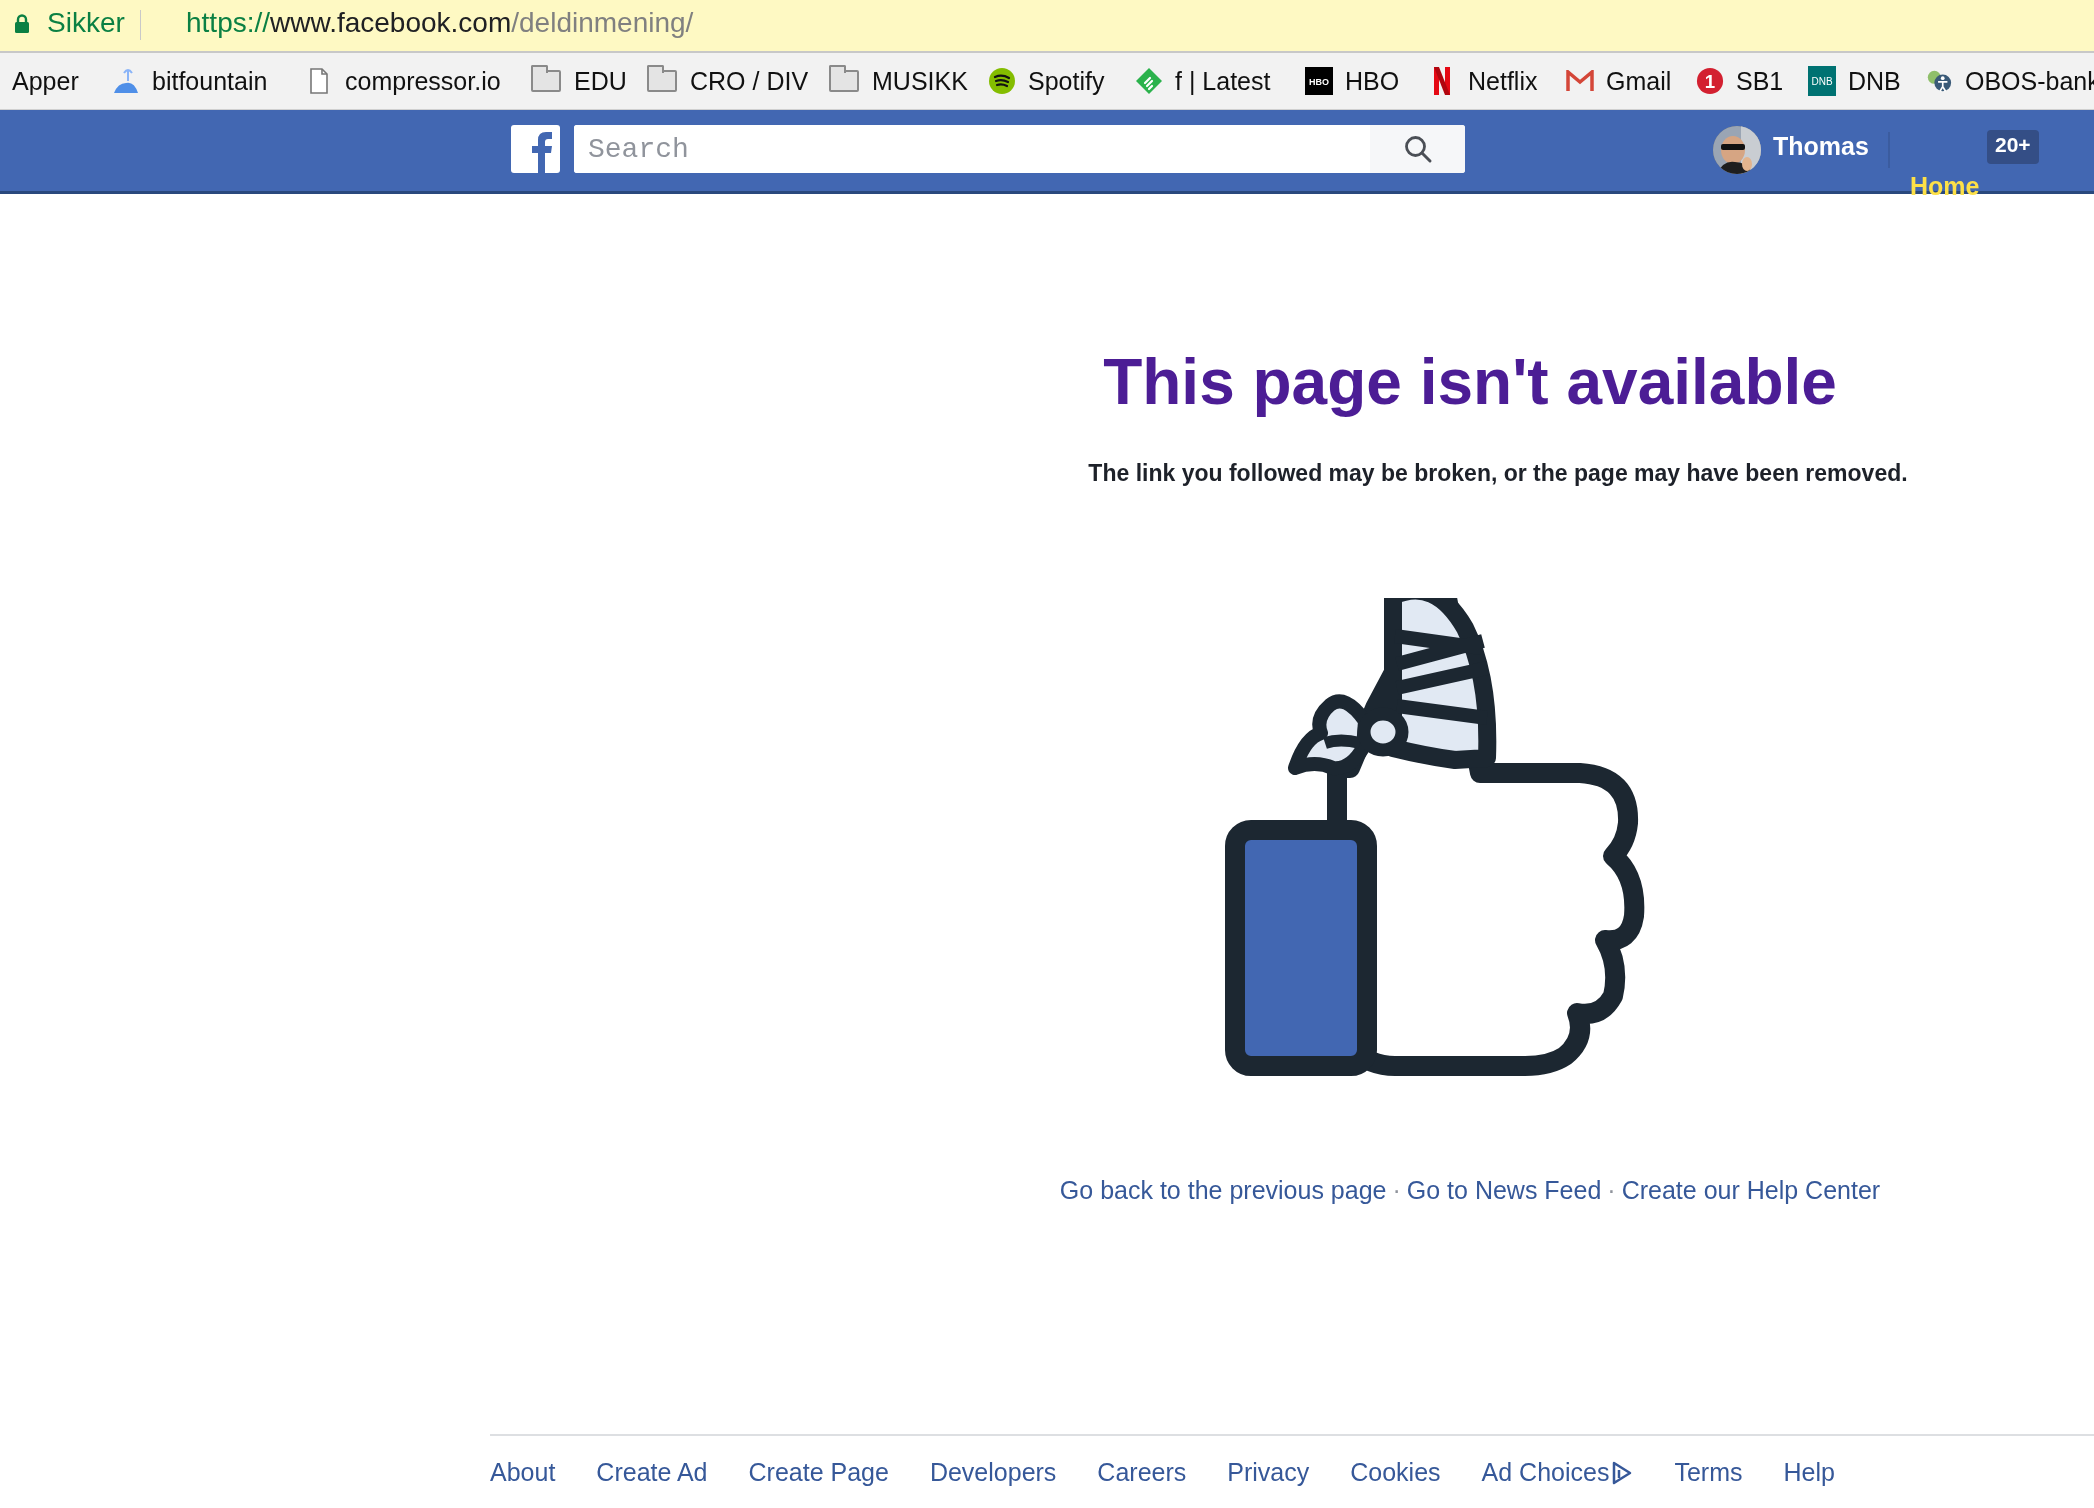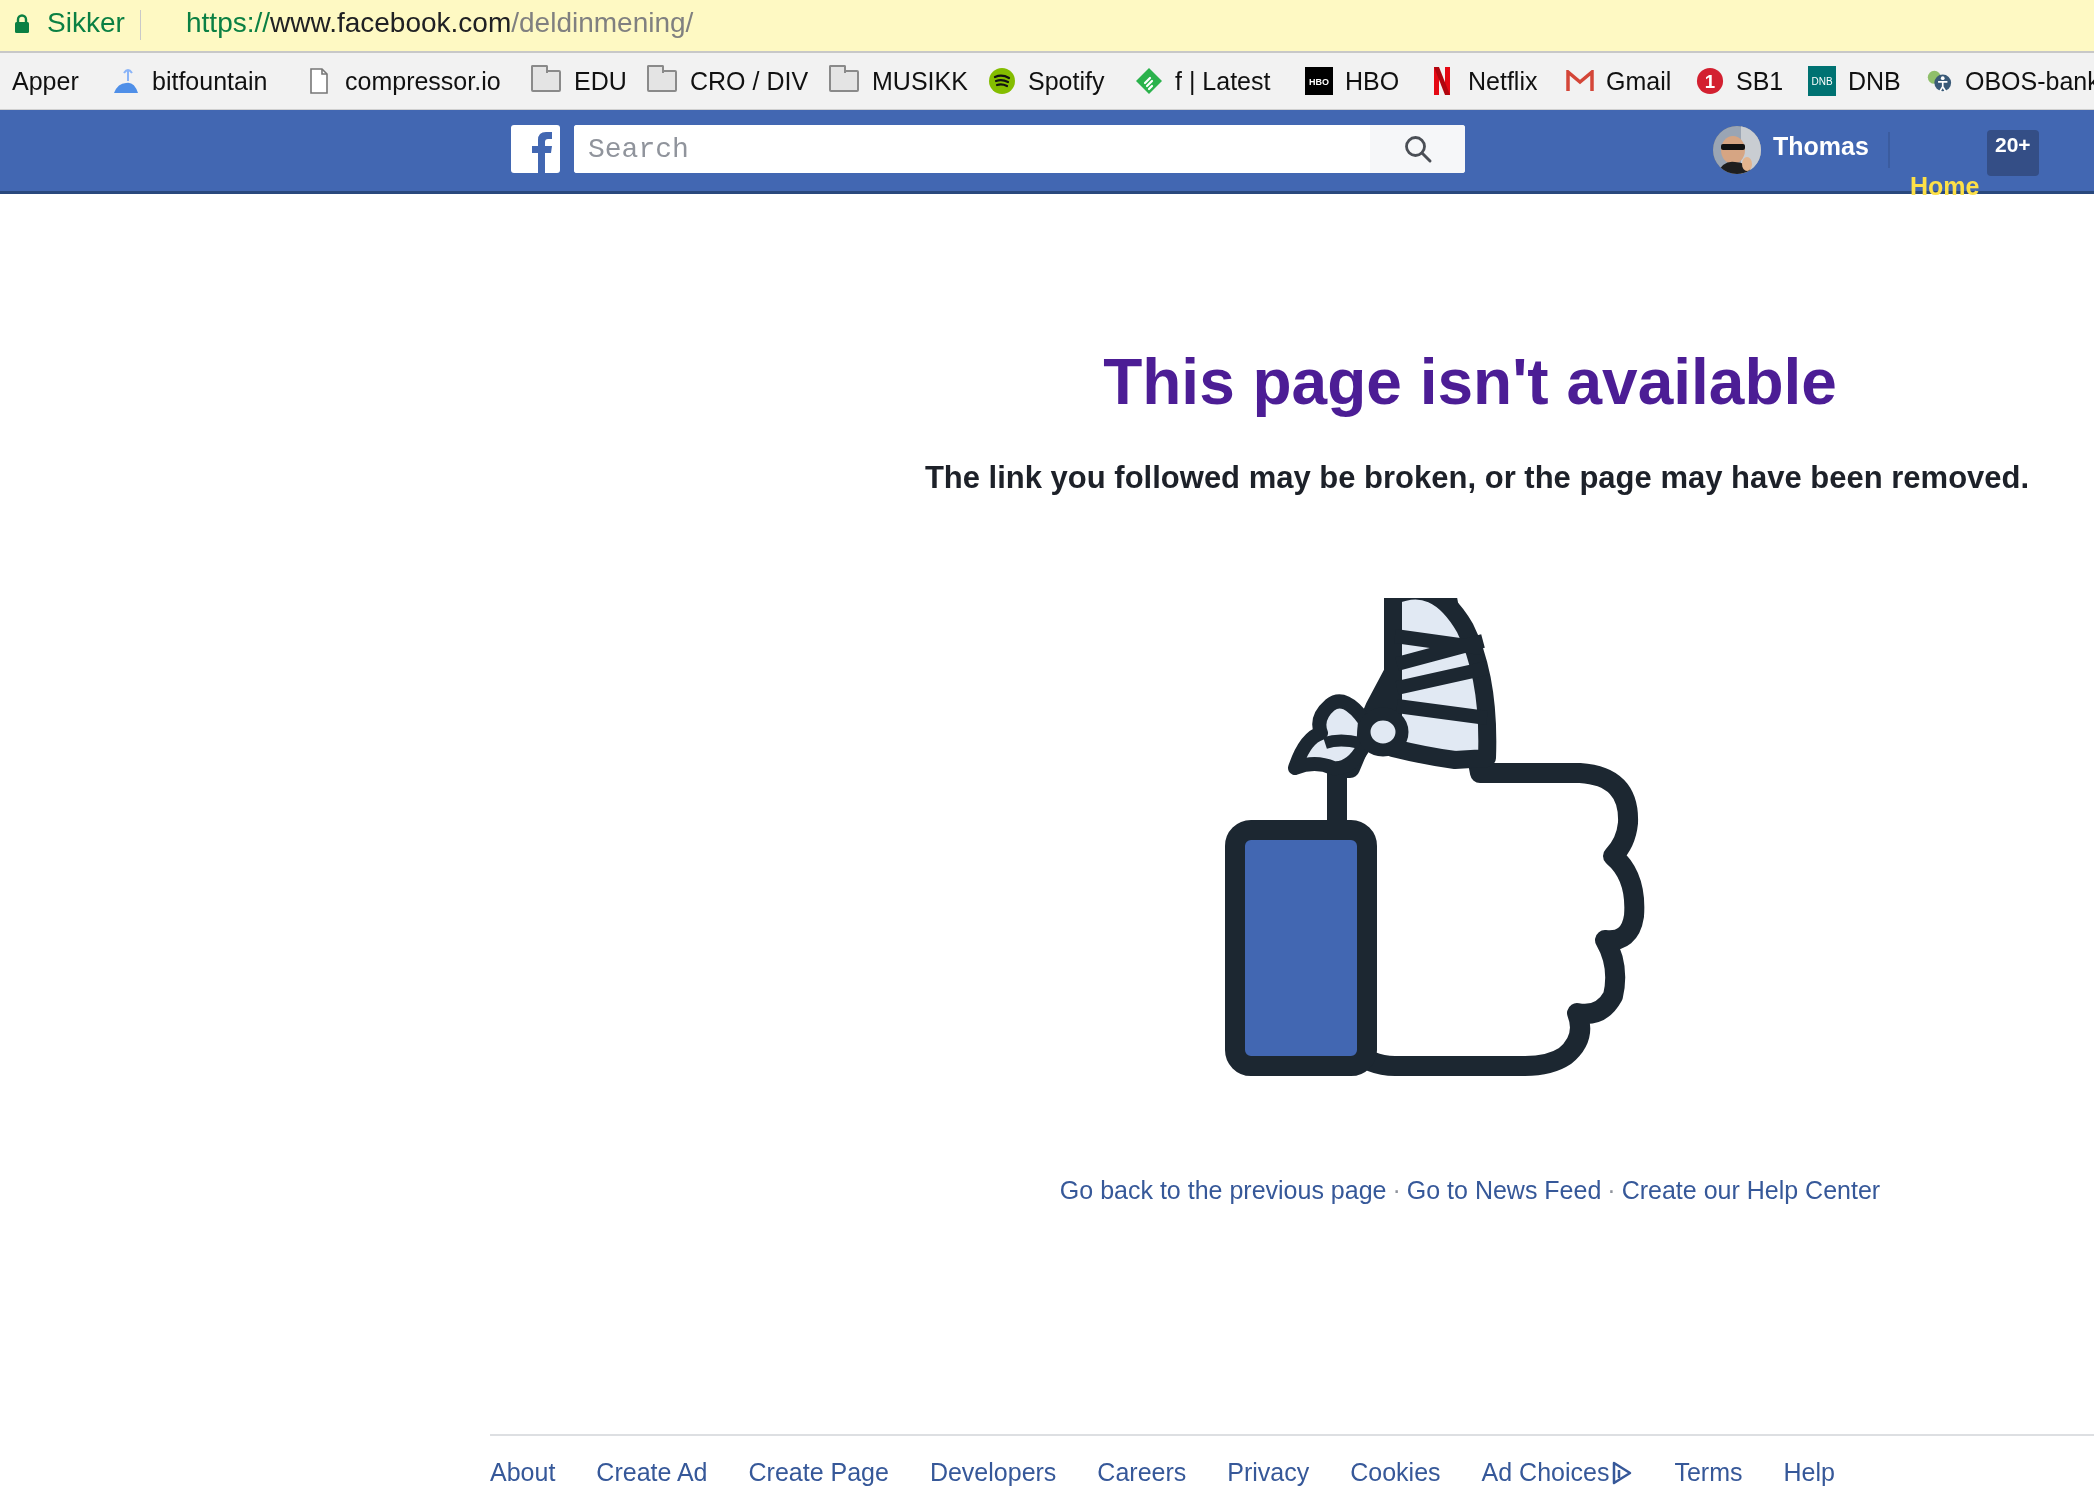--- a/index.html
+++ b/index.html
@@ -24,24 +24,24 @@
   #fbheader { left:0; top:110px; width:2094px; height:81px; background:#4267b2; border-bottom:3px solid #29487d; }
   #fb-logo { left:511px; top:15px; width:49px; height:48px; background:#fff; border-radius:3px; overflow:hidden; }
   #search-box { left:574px; top:15px; width:891px; height:48px; background:#fff; border-radius:3px; overflow:hidden; }
   #search-input { position:absolute; left:0; top:0; width:796px; height:48px; border:none; outline:none; padding:0 14px; box-sizing:border-box; font-size:28px; font-family:Liberation Mono, monospace; color:#1d2129; background:#fff; }
   #search-input::placeholder { color:#90949c; }
   #search-button { position:absolute; right:0; top:0; width:95px; height:48px; background:#f6f7f9; display:flex; align-items:center; justify-content:center; cursor:pointer; }
   #avatar { left:1713px; top:16px; width:48px; height:48px; border-radius:50%; overflow:hidden; background:#6b6b6b; }
   #user-name { left:1773px; top:22px; font-size:25px; font-weight:bold; color:#fff; }
   #hdr-sep { left:1888px; top:22px; width:2px; height:36px; background:#3b5c9f; }
   #home-link { left:1910px; top:22px; font-size:25px; font-weight:bold; color:#fde047;margin-top:40px; }
-  #home-badge { left:1987px; top:20px; height:46px; padding:0 8px; background:#344e86; border-radius:4px; color:#fff; font-size:21px; font-weight:bold; line-height:30px; }
+  #home-badge { left:1987px; top:20px; height:34px; padding:0 8px; background:#344e86; border-radius:4px; color:#fff; font-size:21px; font-weight:bold; line-height:30px; }
   
   #title { left:880px; width:1180px; top:345px; text-align:center; font-size:64px; font-weight:bold; color:#4c1d95; }
-  #subtitle { left:887px; width:1180px; top:460px; text-align:center; font-size:31px; font-weight:bold; color:#1d2129; white-space:nowrap; }
+  #subtitle { left:908px; width:1180px; top:460px; text-align:center; font-size:23px; font-weight:bold; color:#1d2129; white-space:nowrap; }
   #illustration { left:1225px; top:598px; width:500px; height:480px; }
   #recovery-links { left:880px; width:1180px; top:1176px; text-align:center; font-size:25px; color:#365899; white-space:nowrap; }
   #recovery-links a { color:#365899; text-decoration:none; }
   #recovery-links .dot { color:#90949c; margin:0 6px; }
   #footer-line { left:490px; top:1434px; width:1604px; height:2px; background:#dddfe2; }
   #footer-links { left:490px; top:1458px; font-size:25px; color:#365899; display:flex; white-space:nowrap; }
   #footer-links a { color:#365899; text-decoration:none; margin-right:41px; display:inline-flex; align-items:center; }
 </style>
 </head>
 <body>

